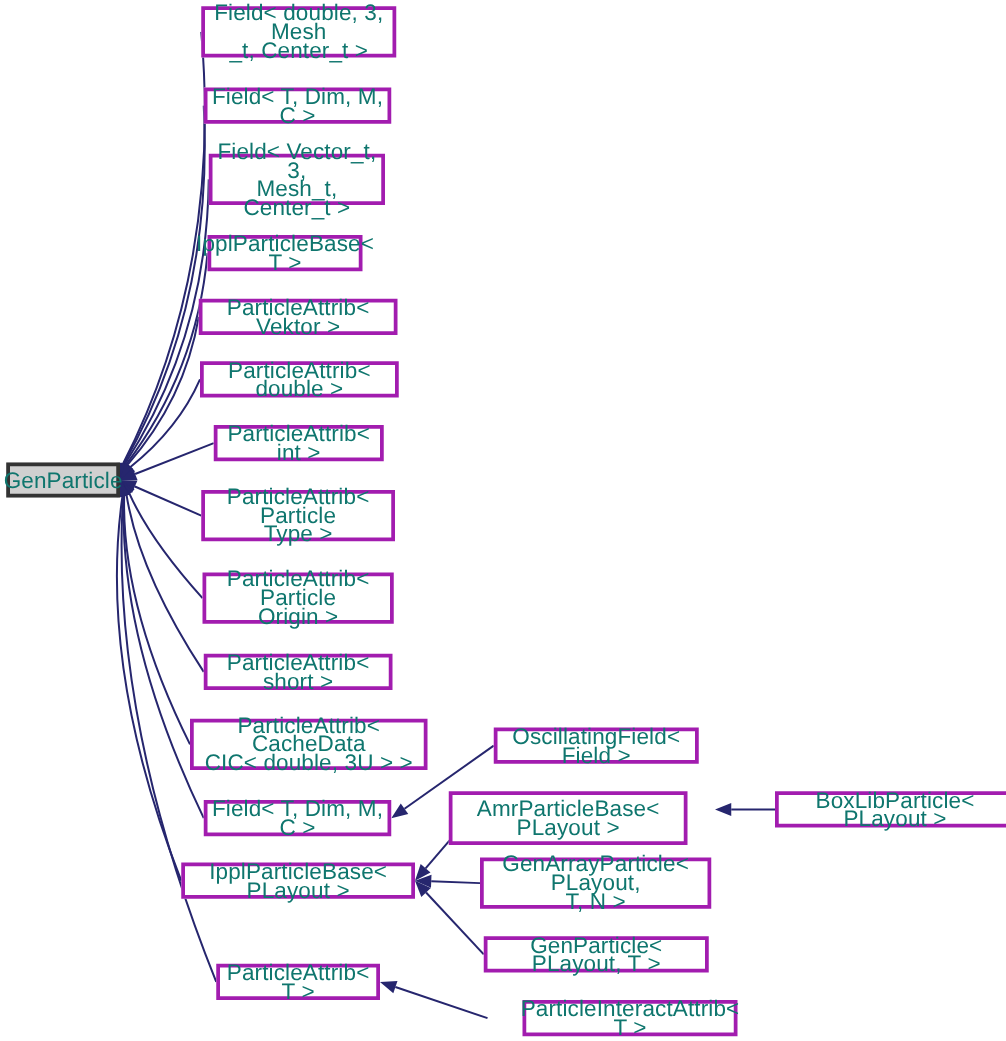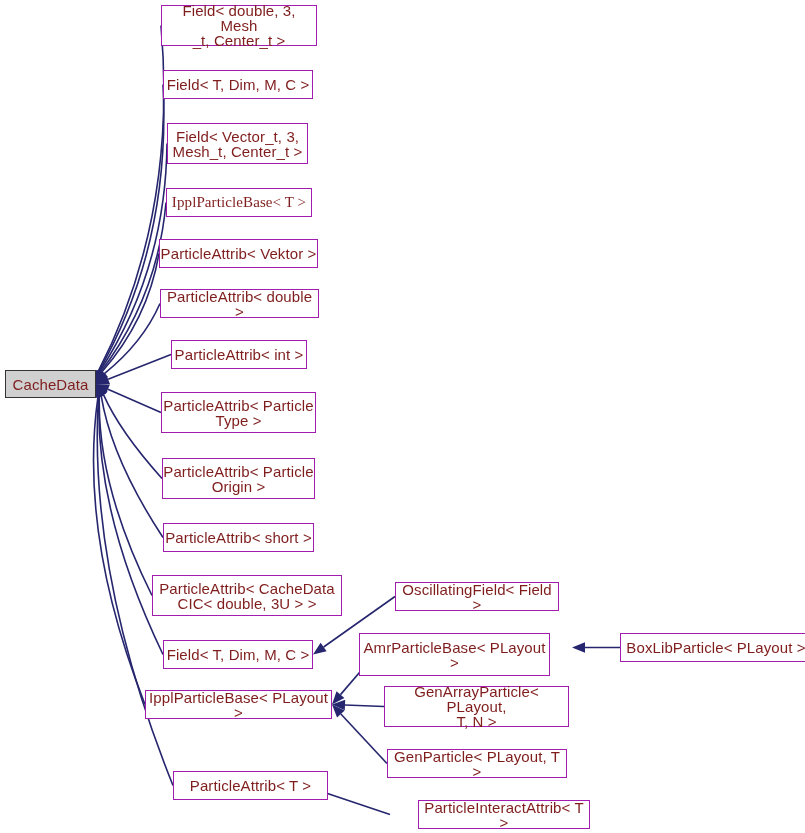--- a/index.html
+++ b/index.html
@@ -19,24 +19,24 @@
     position: absolute;
     left: 0;
     top: 0;
     width: 805px;
     height: 833px;
     pointer-events: none;
   }
   .node {
     position: absolute;
     box-sizing: border-box;
-    border: 1px solid #a21caf;
+    border: 3px solid #a21caf;
     background: #ffffff;
-    color: #7f1d1d;
-    font-size: 15px;
+    color: #0f766e;
+    font-size: 18px;
     line-height: 15px;
     text-align: center;
     display: flex;
     align-items: center;
     justify-content: center;
     white-space: pre-line;
     letter-spacing: 0.1px;
     z-index: 2;
   }
   .node.root {
@@ -84,40 +84,40 @@
       <path d="M 384 706.5 L 344.9903952702071 704.9996305873157" fill="none" stroke="#26266e" stroke-width="1.6"></path>
       <polygon points="332,704.5 344.79054303528085,710.1957886953985 345.19024750513336,699.8034724792328" fill="#26266e"></polygon>
       <path d="M 387 763.5 L 340.86439320842555 714.0090763508565" fill="none" stroke="#26266e" stroke-width="1.6"></path>
       <polygon points="332,704.5 337.06076266808293,717.5548336342267 344.6680237487682,710.4633190674863" fill="#26266e"></polygon>
       <path d="M 390 814.5 L 316.31848419289037 789.6539074603933" fill="none" stroke="#26266e" stroke-width="1.6"></path>
       <polygon points="304,785.5 314.6569212087331,794.5813011375494 317.98004717704765,784.7265137832371" fill="#26266e"></polygon>
       <path d="M 620 647.5 L 585 647.5" fill="none" stroke="#26266e" stroke-width="1.6"></path>
       <polygon points="572,647.5 585,652.7 585,642.3" fill="#26266e"></polygon>
     </svg>
   <div id="node-layer">
-      <div class="node root" style="left: 5px; top: 370px; width: 91px; height: 28px;">CacheData</div>
+      <div class="node root" style="left: 5px; top: 370px; width: 91px; height: 28px;">GenParticle</div>
       <div class="node" style="left: 161px; top: 5px; width: 156px; height: 41px;">Field&lt; double, 3, Mesh
 _t, Center_t &gt;</div>
       <div class="node" style="left: 163px; top: 70px; width: 150px; height: 29px;">Field&lt; T, Dim, M, C &gt;</div>
       <div class="node" style="left: 167px; top: 123px; width: 141px; height: 41px;">Field&lt; Vector_t, 3,
 Mesh_t, Center_t &gt;</div>
-      <div class="node" style="left: 166px; top: 188px; width: 146px; height: 29px; font-family: Liberation Serif, serif;">IpplParticleBase&lt; T &gt;</div>
+      <div class="node" style="left: 166px; top: 188px; width: 124px; height: 29px;">IpplParticleBase&lt; T &gt;</div>
       <div class="node" style="left: 159px; top: 239px; width: 159px; height: 29px;">ParticleAttrib&lt; Vektor &gt;</div>
       <div class="node" style="left: 160px; top: 289px; width: 159px; height: 29px;">ParticleAttrib&lt; double &gt;</div>
       <div class="node" style="left: 171px; top: 340px; width: 136px; height: 29px;">ParticleAttrib&lt; int &gt;</div>
       <div class="node" style="left: 161px; top: 392px; width: 155px; height: 41px;">ParticleAttrib&lt; Particle
 Type &gt;</div>
       <div class="node" style="left: 162px; top: 458px; width: 153px; height: 41px;">ParticleAttrib&lt; Particle
 Origin &gt;</div>
       <div class="node" style="left: 163px; top: 523px; width: 151px; height: 29px;">ParticleAttrib&lt; short &gt;</div>
       <div class="node" style="left: 152px; top: 575px; width: 190px; height: 41px;">ParticleAttrib&lt; CacheData
 CIC&lt; double, 3U &gt; &gt;</div>
       <div class="node" style="left: 163px; top: 640px; width: 150px; height: 29px;">Field&lt; T, Dim, M, C &gt;</div>
       <div class="node" style="left: 145px; top: 690px; width: 187px; height: 29px;">IpplParticleBase&lt; PLayout &gt;</div>
-      <div class="node" style="left: 173px; top: 771px; width: 155px; height: 29px;">ParticleAttrib&lt; T &gt;</div>
+      <div class="node" style="left: 173px; top: 771px; width: 131px; height: 29px;">ParticleAttrib&lt; T &gt;</div>
       <div class="node" style="left: 395px; top: 582px; width: 164px; height: 29px;">OscillatingField&lt; Field &gt;</div>
       <div class="node" style="left: 359px; top: 633px; width: 191px; height: 43px;">AmrParticleBase&lt; PLayout &gt;</div>
       <div class="node" style="left: 384px; top: 686px; width: 185px; height: 41px;">GenArrayParticle&lt; PLayout,
 T, N &gt;</div>
       <div class="node" style="left: 387px; top: 749px; width: 180px; height: 29px;">GenParticle&lt; PLayout, T &gt;</div>
       <div class="node" style="left: 390px; top: 800px; width: 172px; height: 29px; margin-left: 28px;">ParticleInteractAttrib&lt; T &gt;</div>
       <div class="node" style="left: 620px; top: 633px; width: 192px; height: 29px;">BoxLibParticle&lt; PLayout &gt;</div>
     </div>
 </div>
 

